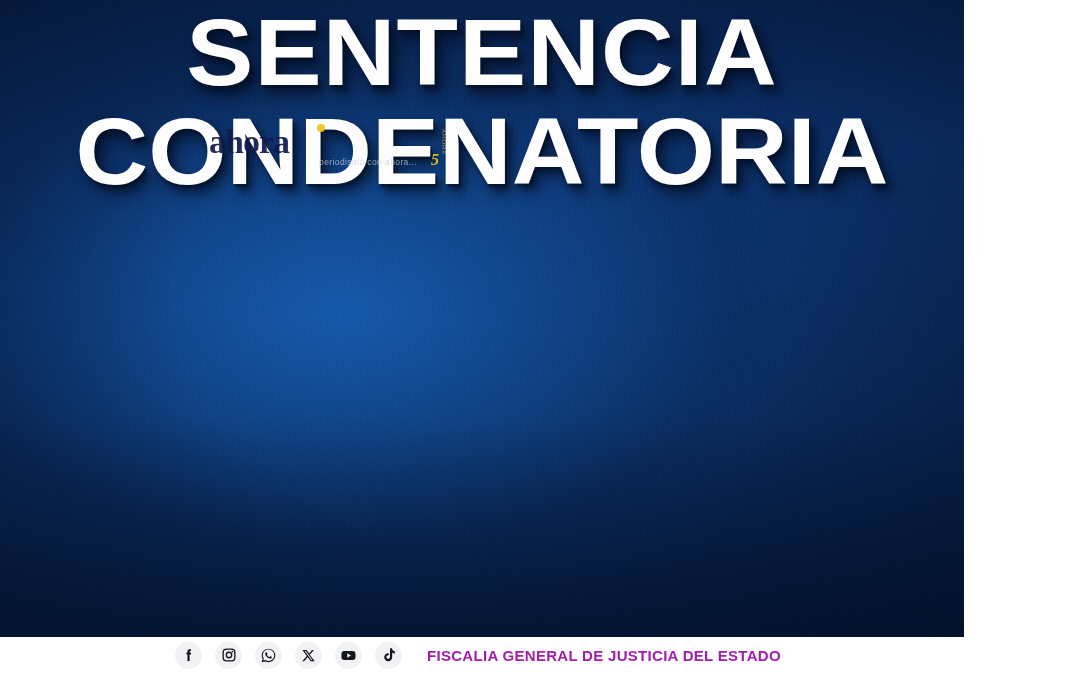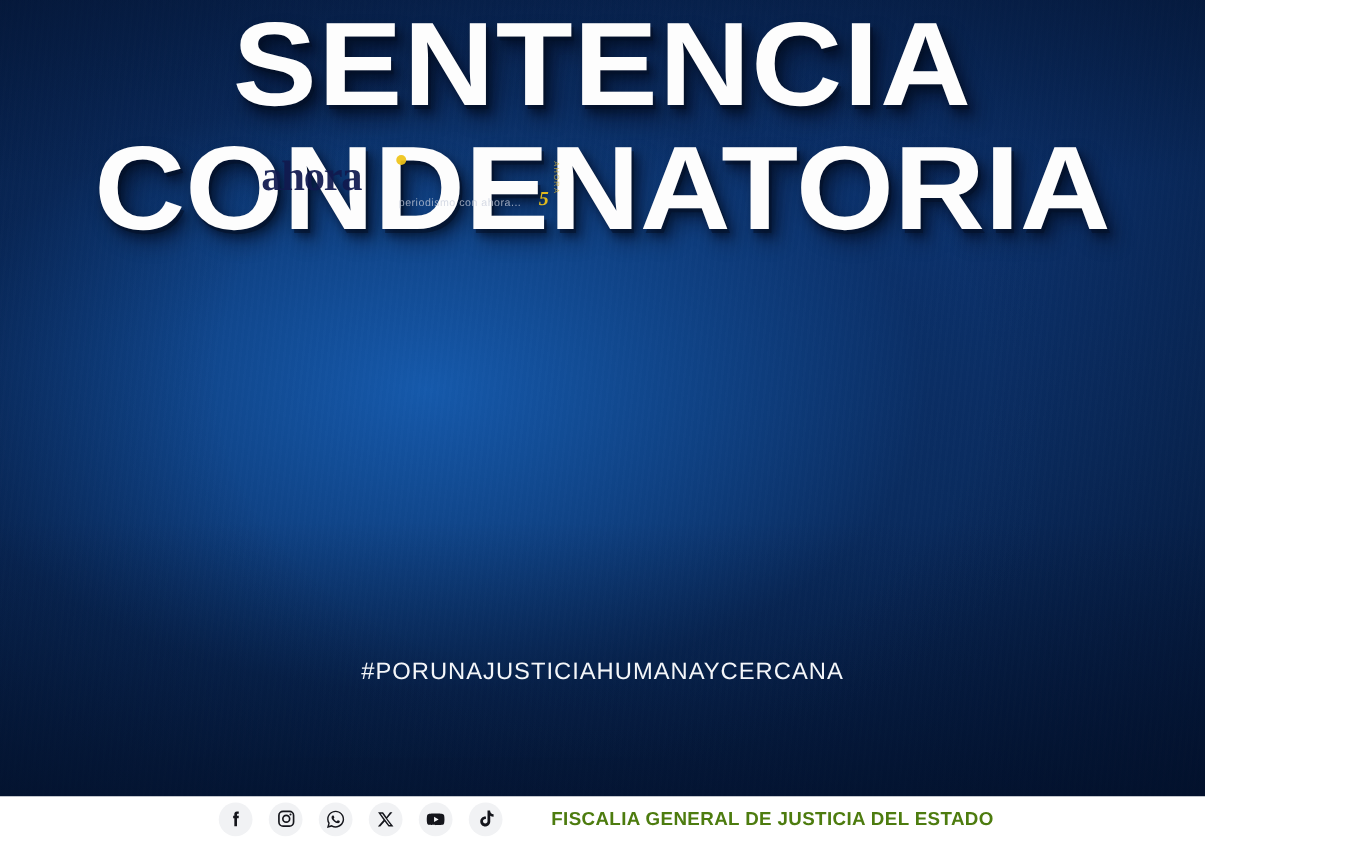--- a/index.html
+++ b/index.html
@@ -208,22 +208,22 @@
     height: 27px;
     border-radius: 50%;
     background: #f1f2f4;
     display: flex;
     align-items: center;
     justify-content: center;
     color: #15161c;
   }
   .social-icon svg { display: block; }
   .footer-text {
-    margin-left: 39px;
-    color: #4d7c0f;
+    margin-left: 25px;
+    color: #a21caf;
     font-family: "Liberation Sans", sans-serif;
     font-size: 15px;
     font-weight: bold;
     letter-spacing: 0.3px;
     white-space: nowrap;
   }
 </style>
 </head>
 <body>
 
@@ -241,21 +241,20 @@
 
   <div class="watermark">
     <span class="wm-ahora">ahora</span>
     <span class="wm-dot"></span>
     <span class="wm-tag">periodismo con ahora...</span>
     <span class="wm-swish">5</span>
     <span class="wm-side">AHORA</span>
   </div>
 
   <div class="hashtags">
-    <span class="hashtag">#PORUNAJUSTICIAHUMANAYCERCANA</span>
   </div>
 
   <div class="footer">
     <div class="social-row">
 
       <span class="social-icon">
         <svg width="16" height="16" viewBox="0 0 24 24" fill="currentColor" aria-hidden="true">
           <path d="M15.1 8.4h-2.2V6.9c0-.7.4-.9.7-.9h1.4V3.2l-2.1 0c-2.6 0-3.2 1.9-3.2 3.2v2h-1.4v2.9h1.4V21h3.2v-9.7h2l.2-2.9z"></path>
         </svg>
       </span>

